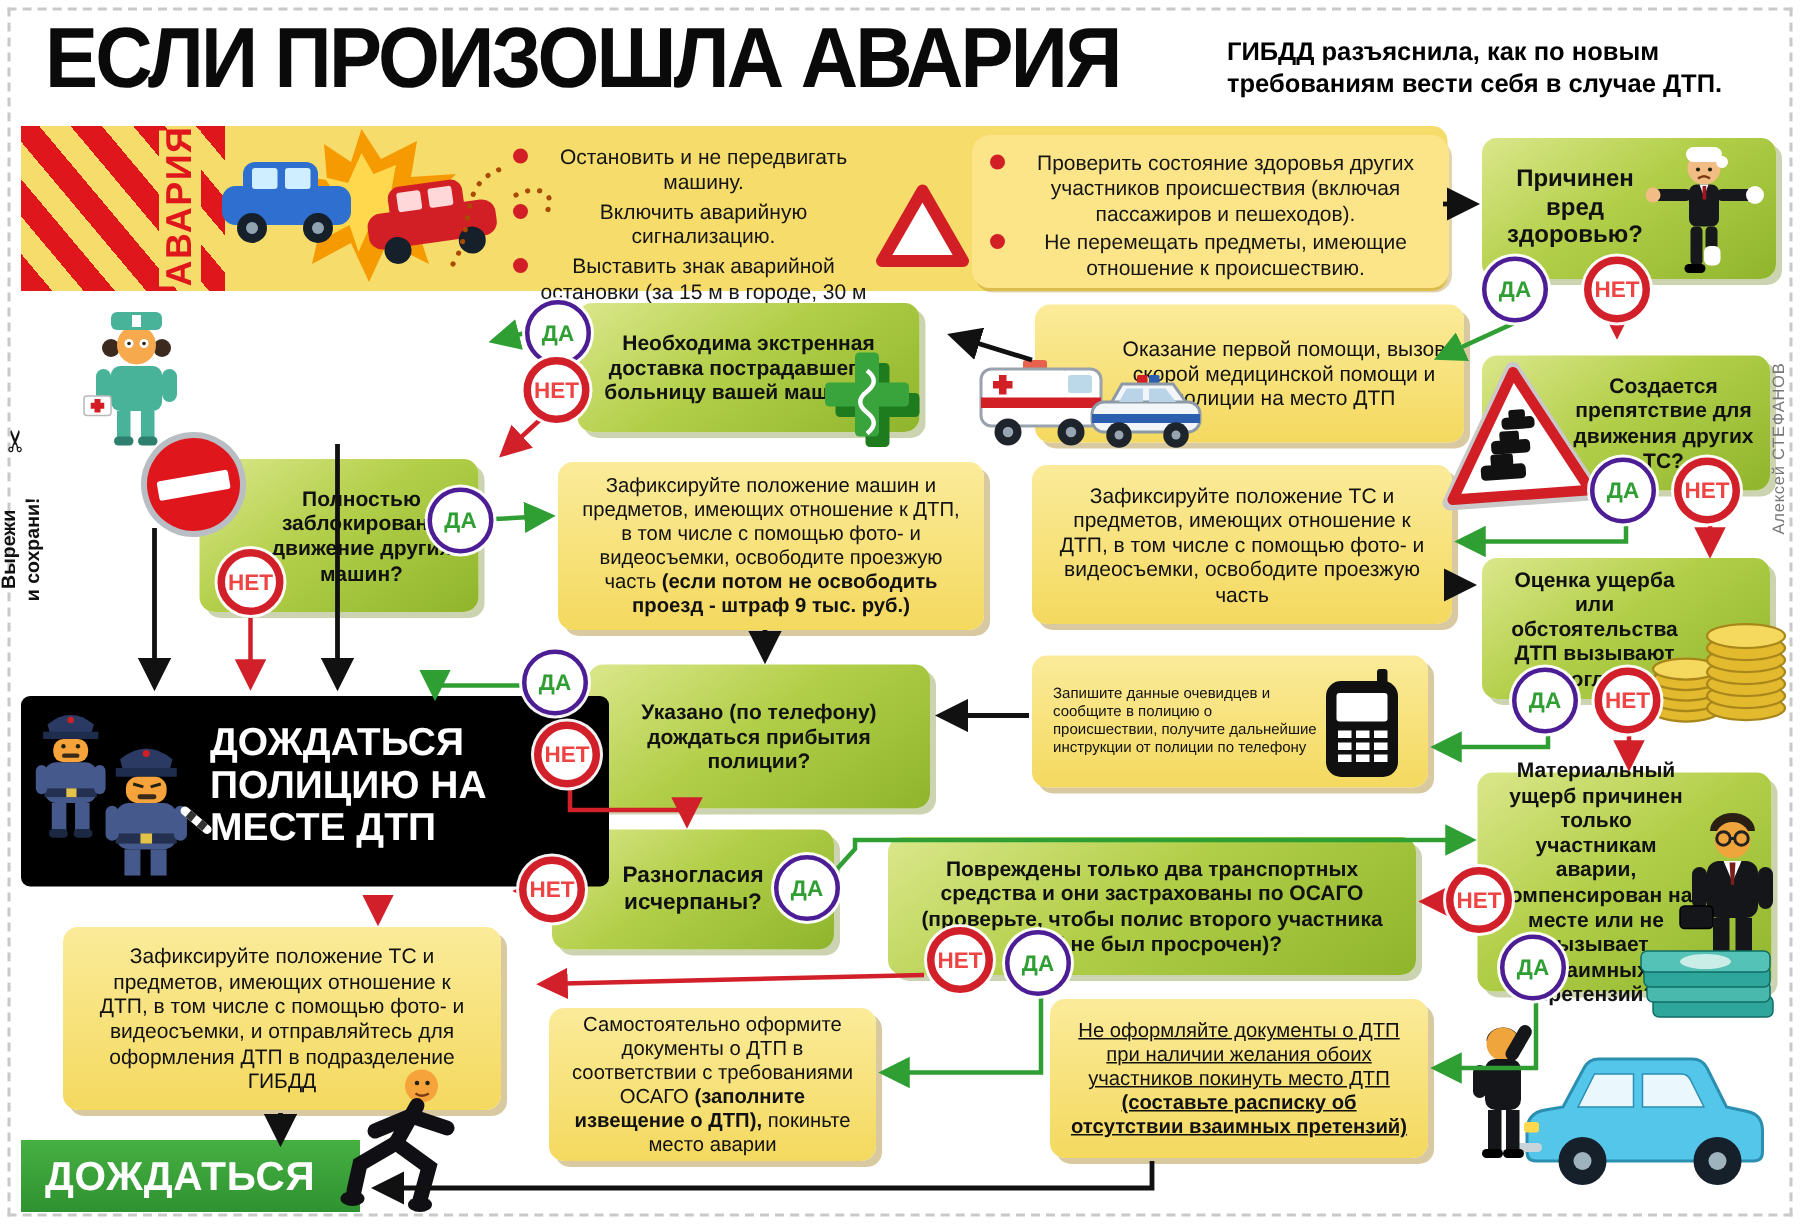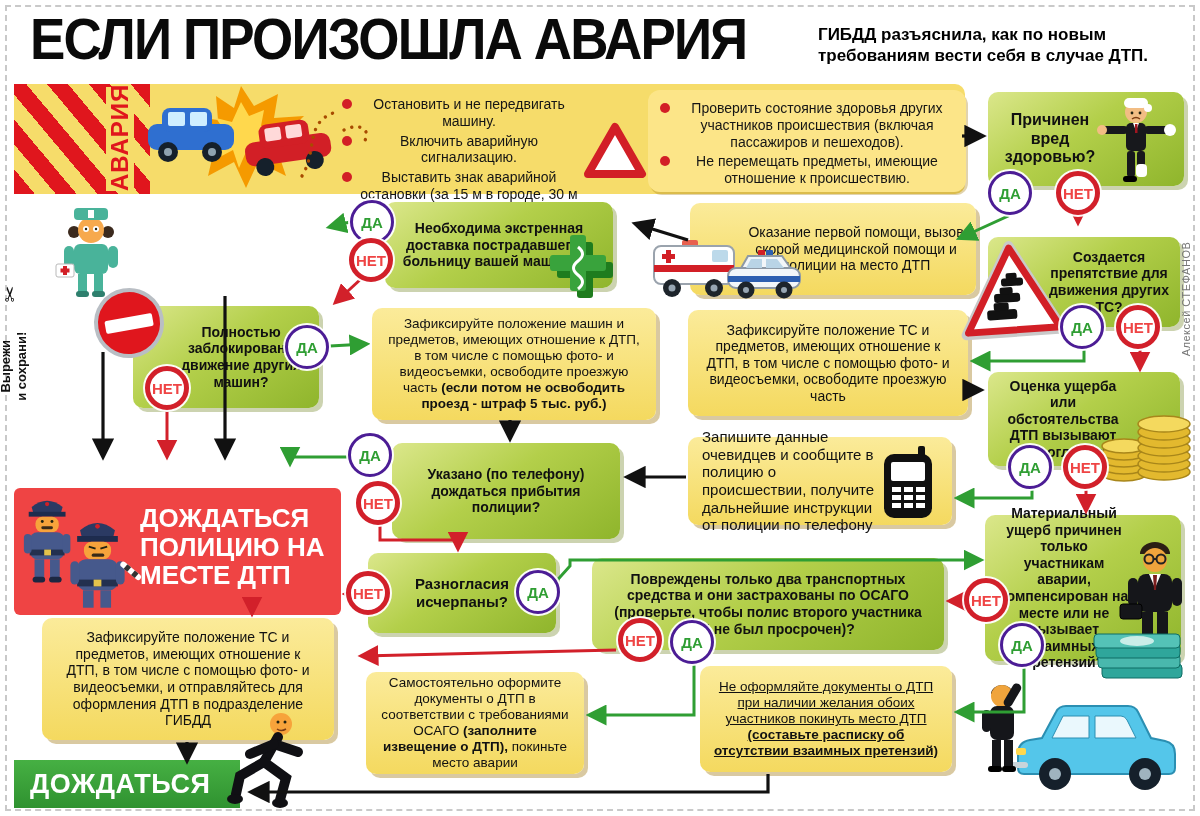--- a/index.html
+++ b/index.html
@@ -15,21 +15,21 @@
   .bullets .li{position:relative;padding-left:18px;margin-bottom:3px;text-align:center;}
   .bullets .li::before{content:"";position:absolute;left:0;top:3px;width:10px;height:10px;border-radius:50%;background:#d21f26;}
   .card{background:#fce588;border-radius:12px;box-shadow:2px 3px 0 rgba(170,130,20,.35);}
   .n{position:absolute;border-radius:10px;display:flex;align-items:center;justify-content:center;text-align:center;box-sizing:border-box;color:#111;line-height:1.18;}
   .green{background:linear-gradient(145deg,#dbe78b 0%,#b3cf4a 45%,#8fb52c 100%);box-shadow:4px 4px 0 rgba(110,130,30,.35);font-weight:bold;}
   .yellow{background:linear-gradient(180deg,#fbeb9a,#f4d95f);box-shadow:4px 4px 0 rgba(160,120,20,.4);font-weight:normal;}
   .yellow b{font-weight:bold;}
   .badge{position:absolute;width:44px;height:44px;border-radius:50%;background:#fff;display:flex;align-items:center;justify-content:center;font-size:15px;font-weight:900;box-shadow:0 0 0 2px rgba(255,255,255,.95);z-index:6;}
   .badge.yes{border:3px solid #4c1d95;color:#2f9e33;box-sizing:border-box;}
   .badge.no{border:5px solid #d2202a;color:#ef4444;box-sizing:border-box;}
-  .banner-red{position:absolute;left:14px;top:488px;width:327px;height:127px;background:#ef4444;border-radius:6px;z-index:4;}
+  .banner-red{position:absolute;left:14px;top:464px;width:392px;height:127px;background:#000000;border-radius:6px;z-index:4;}
   .banner-red .txt{position:absolute;left:126px;top:16px;width:206px;color:#fff;font-size:26px;font-weight:900;line-height:1.1;}
   .banner-end{position:absolute;left:14px;top:760px;width:226px;height:48px;background:linear-gradient(180deg,#46b043,#2f9230);}
   .banner-end .txt{padding-left:16px;color:#fff;font-size:27px;font-weight:900;line-height:48px;letter-spacing:.5px;}
   .leftnote{position:absolute;left:-46px;top:350px;width:120px;text-align:center;font-size:13px;font-weight:bold;color:#111;transform:rotate(-90deg);line-height:1.25;}
   .credit{position:absolute;left:1101px;top:293px;width:170px;text-align:center;font-size:11px;color:#777;transform:rotate(-90deg);letter-spacing:.5px;}
   .scissors{position:absolute;left:2px;top:282px;font-size:20px;color:#111;transform:rotate(-90deg);font-family:"DejaVu Sans",sans-serif;}
   svg.flow{position:absolute;left:0;top:0;z-index:5;pointer-events:none;}
   .il{position:absolute;z-index:3;}
   .b1{stroke:#111;stroke-width:3.2;fill:none;}
   .g1{stroke:#2f9e33;stroke-width:3;fill:none;}
@@ -99,32 +99,32 @@
   <div class="n yellow" style="left:690px;top:203px;width:286px;height:92px;font-size:14px;padding:8px 12px 8px 58px;">
       <span>Оказание первой помощи, вызов скорой медицинской помощи и полиции на место ДТП</span>
     </div>
   <div class="n green" style="left:988px;top:227px;width:192px;height:90px;font-size:14px;padding:8px 10px 8px 60px;margin-top:10px;">
       <span>Создается препятствие для движения других ТС?</span>
     </div>
   <div class="n green" style="left:133px;top:306px;width:186px;height:102px;font-size:14px;padding:8px 12px 8px 42px;">
       <span>Полностью заблокировано движение других машин?</span>
     </div>
   <div class="n yellow" style="left:372px;top:308px;width:284px;height:112px;font-size:13.5px;padding:8px 14px;">
-      <span><span>Зафиксируйте положение машин и предметов, имеющих отношение к ДТП, в том числе с помощью фото- и видеосъемки, освободите проезжую часть </span><b>(если потом не освободить проезд - штраф 5 тыс. руб.)</b></span>
+      <span><span>Зафиксируйте положение машин и предметов, имеющих отношение к ДТП, в том числе с помощью фото- и видеосъемки, освободите проезжую часть </span><b>(если потом не освободить проезд - штраф 9 тыс. руб.)</b></span>
     </div>
   <div class="n yellow" style="left:688px;top:310px;width:280px;height:106px;font-size:14px;padding:8px 16px;">
       <span>Зафиксируйте положение ТС и предметов, имеющих отношение к ДТП, в том числе с помощью фото- и видеосъемки, освободите проезжую часть</span>
     </div>
   <div class="n green" style="left:988px;top:372px;width:192px;height:94px;font-size:14px;padding:8px 56px 8px 14px;">
       <span>Оценка ущерба или обстоятельства ДТП вызывают разногласия?</span>
     </div>
   <div class="n green" style="left:392px;top:443px;width:228px;height:96px;font-size:14px;padding:8px 14px;">
       <span>Указано (по телефону) дождаться прибытия полиции?</span>
     </div>
-  <div class="n yellow" style="left:688px;top:437px;width:264px;height:88px;font-size:15px;padding:8px 72px 8px 14px;justify-content:flex-start;text-align:left;">
+  <div class="n yellow" style="left:688px;top:437px;width:264px;height:88px;font-size:10px;padding:8px 72px 8px 14px;justify-content:flex-start;text-align:left;">
       <span>Запишите данные очевидцев и сообщите в полицию о происшествии, получите дальнейшие инструкции от полиции по телефону</span>
     </div>
   <div class="n green" style="left:985px;top:515px;width:196px;height:146px;font-size:14px;padding:8px 52px 8px 14px;">
       <span>Материальный ущерб причинен только участникам аварии, компенсирован на месте или не вызывает взаимных претензий?</span>
     </div>
   <div class="n green" style="left:368px;top:553px;width:188px;height:80px;font-size:15px;padding:8px 14px;">
       <span>Разногласия исчерпаны?</span>
     </div>
   <div class="n green" style="left:592px;top:558px;width:352px;height:92px;font-size:14px;padding:8px 16px;">
       <span>Повреждены только два транспортных средства и они застрахованы по ОСАГО (проверьте, чтобы полис второго участника ДТП не был просрочен)?</span>

